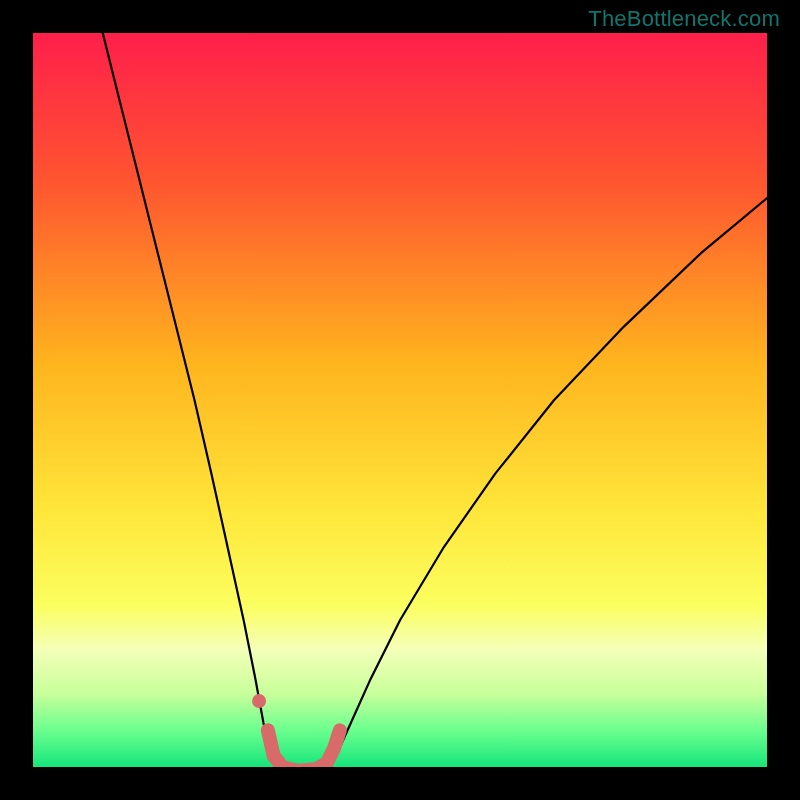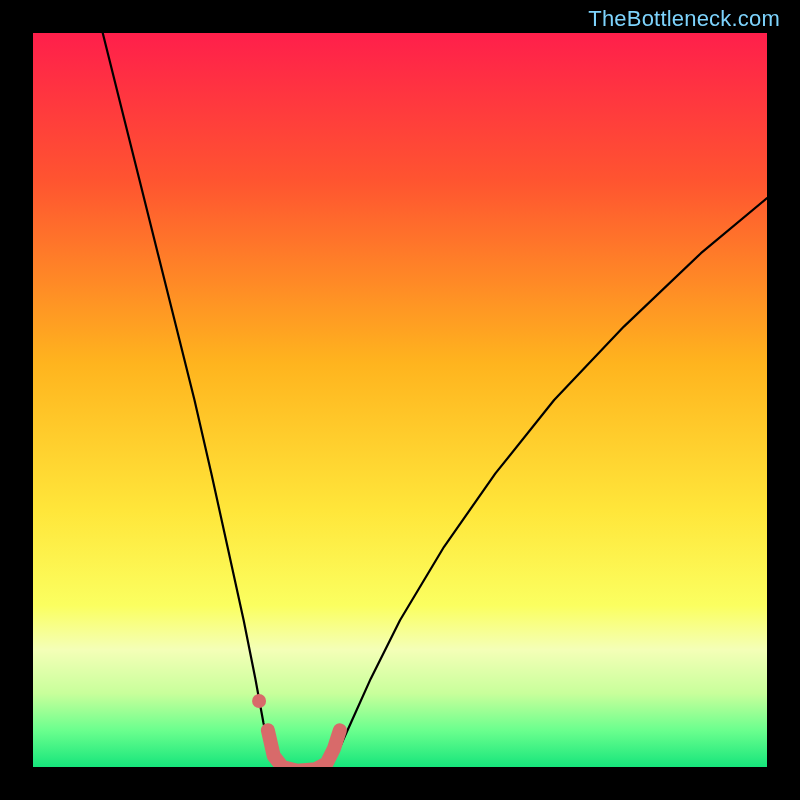--- a/index.html
+++ b/index.html
@@ -1,17 +1,17 @@
 <!DOCTYPE html>
 <html><head>
 <meta charset="utf-8">
 <style>
   html,body{margin:0;padding:0;width:800px;height:800px;overflow:hidden;background:#000;font-family:Arial,Helvetica,sans-serif}
   .plot-area{position:absolute;left:33px;top:33px;width:734px;height:734px;}
-  .watermark{position:absolute;top:6px;right:20px;font-size:22px;color:#7dd3fc;font-weight:400;letter-spacing:0.2px}
+  .watermark{position:absolute;top:6px;right:20px;font-size:22px;color:#0f766e;font-weight:400;letter-spacing:0.2px}
   svg{display:block}
 </style>
 </head>
 <body>
 
 <div class="watermark">TheBottleneck.com</div>
 
 <div class="plot-area">
   <svg id="chart-svg" width="734" height="734" viewBox="0 0 734 734">
     <defs>

